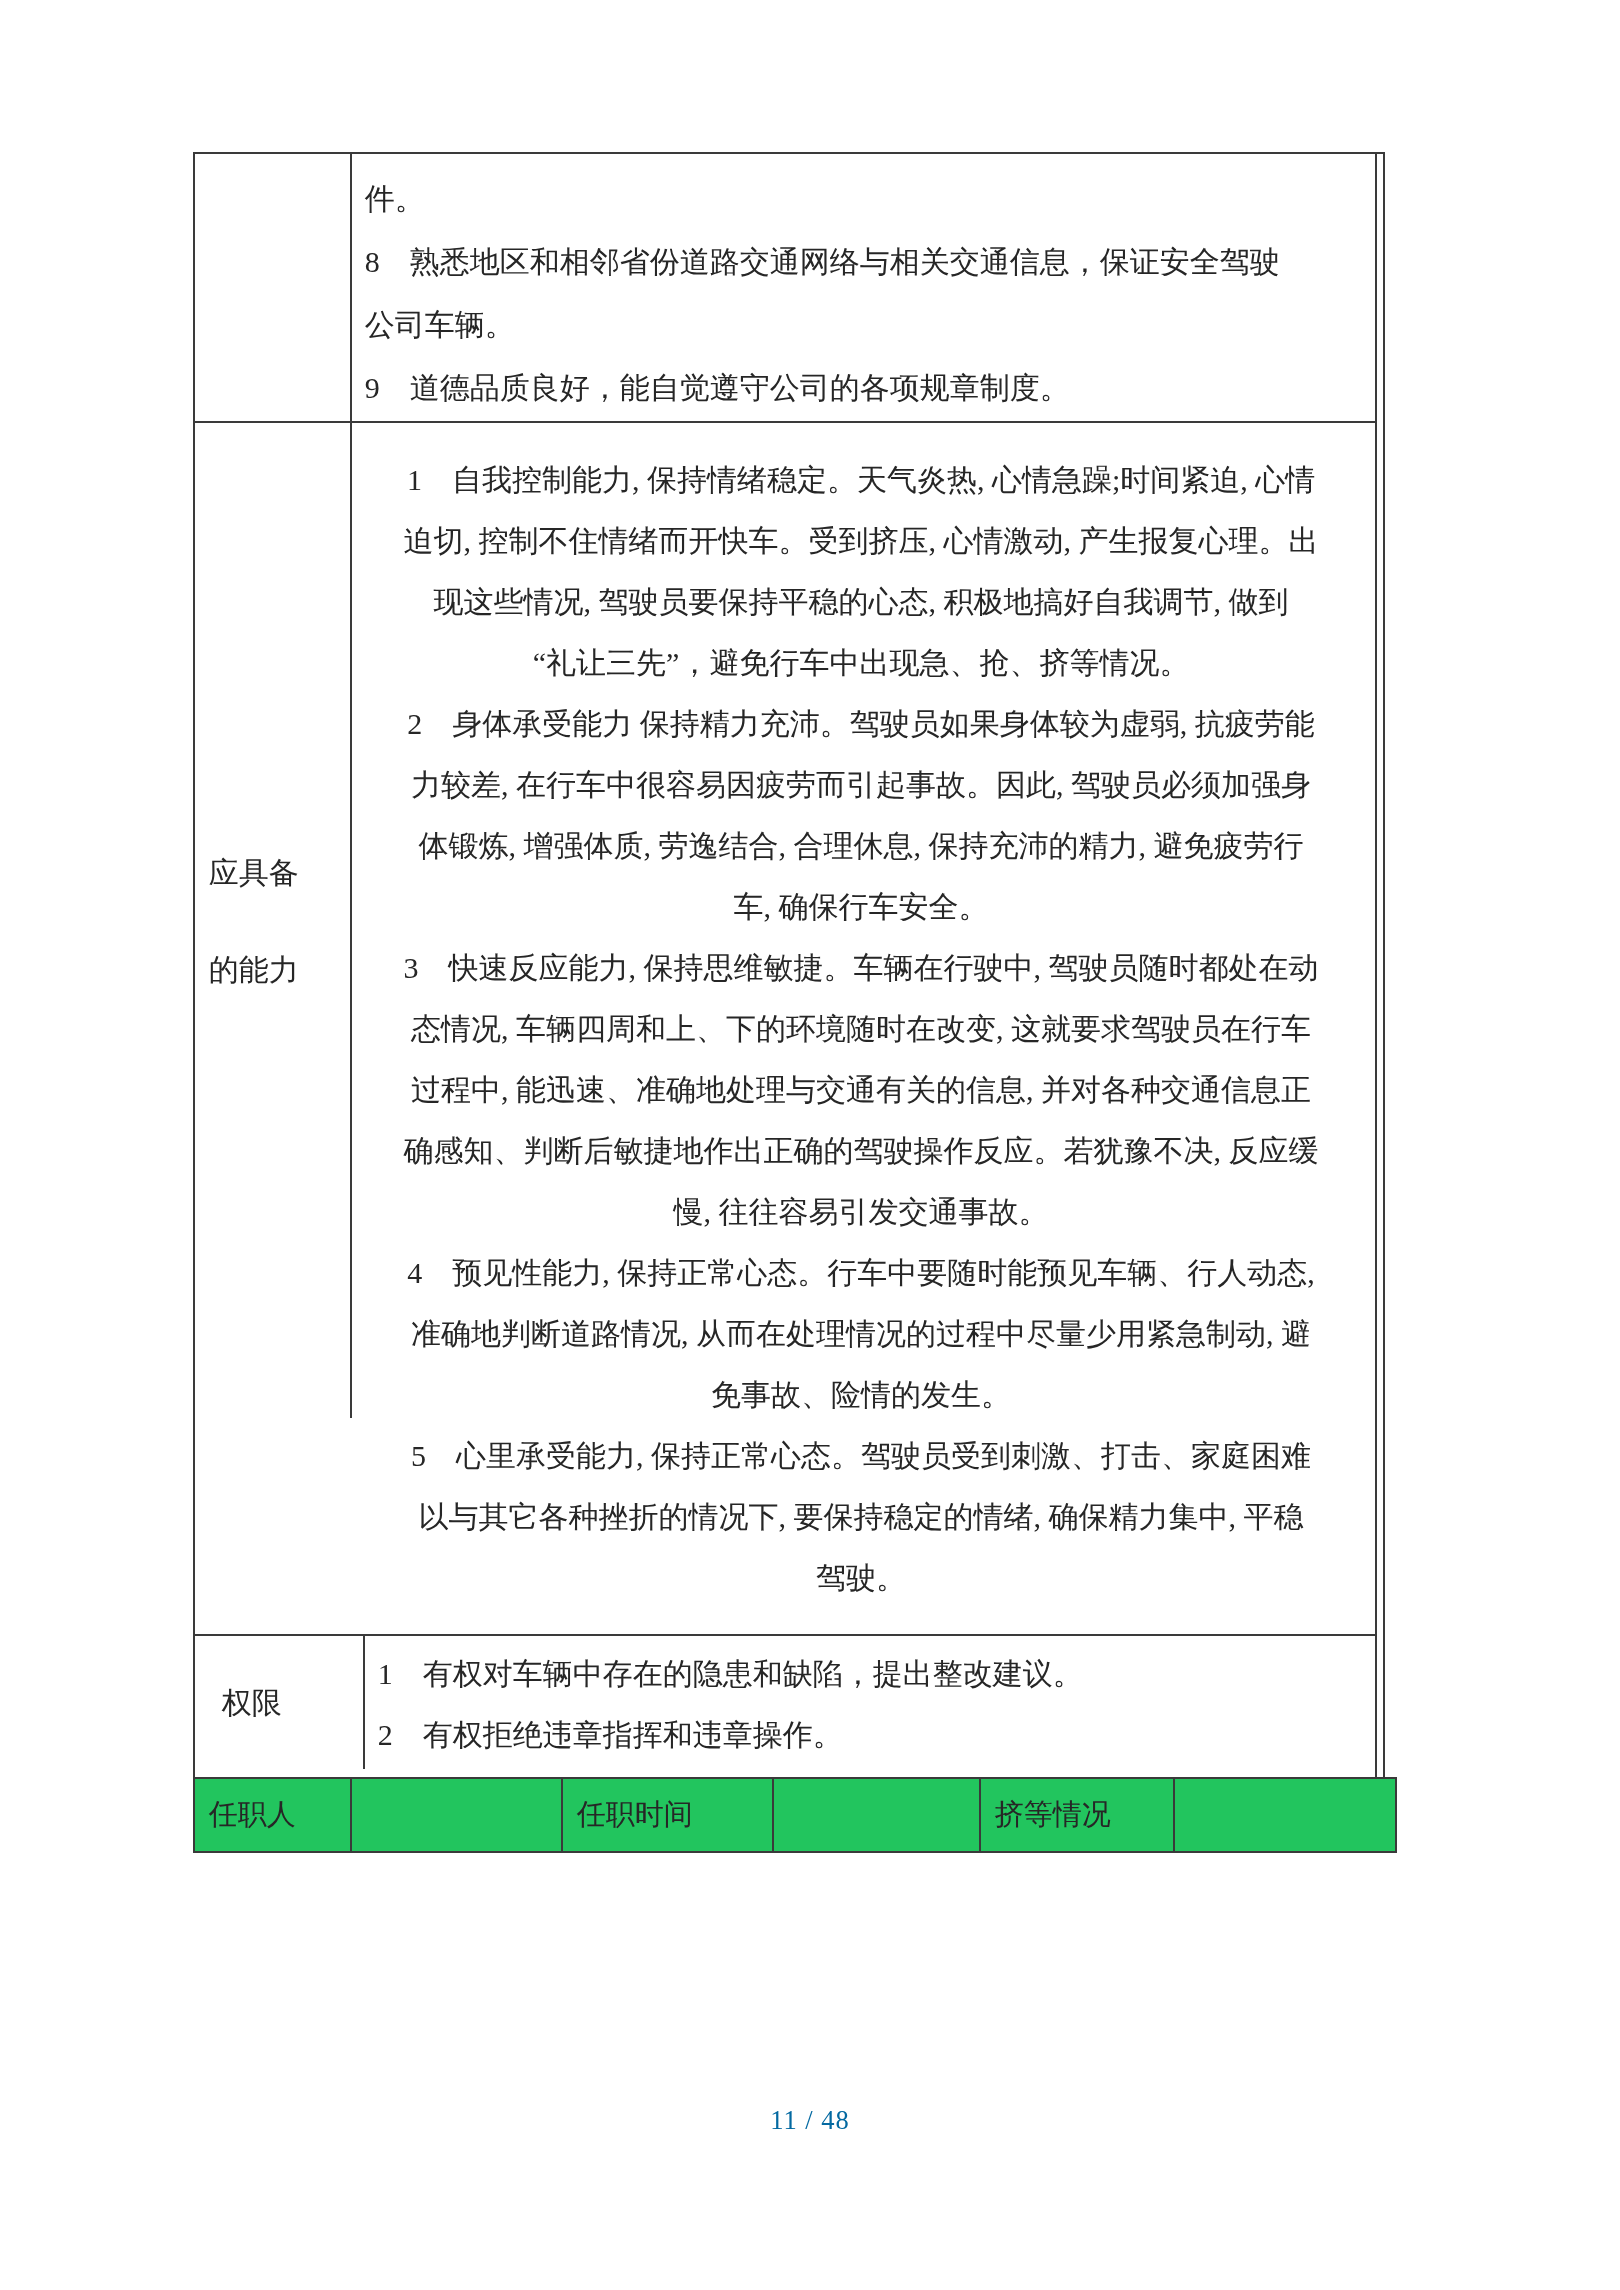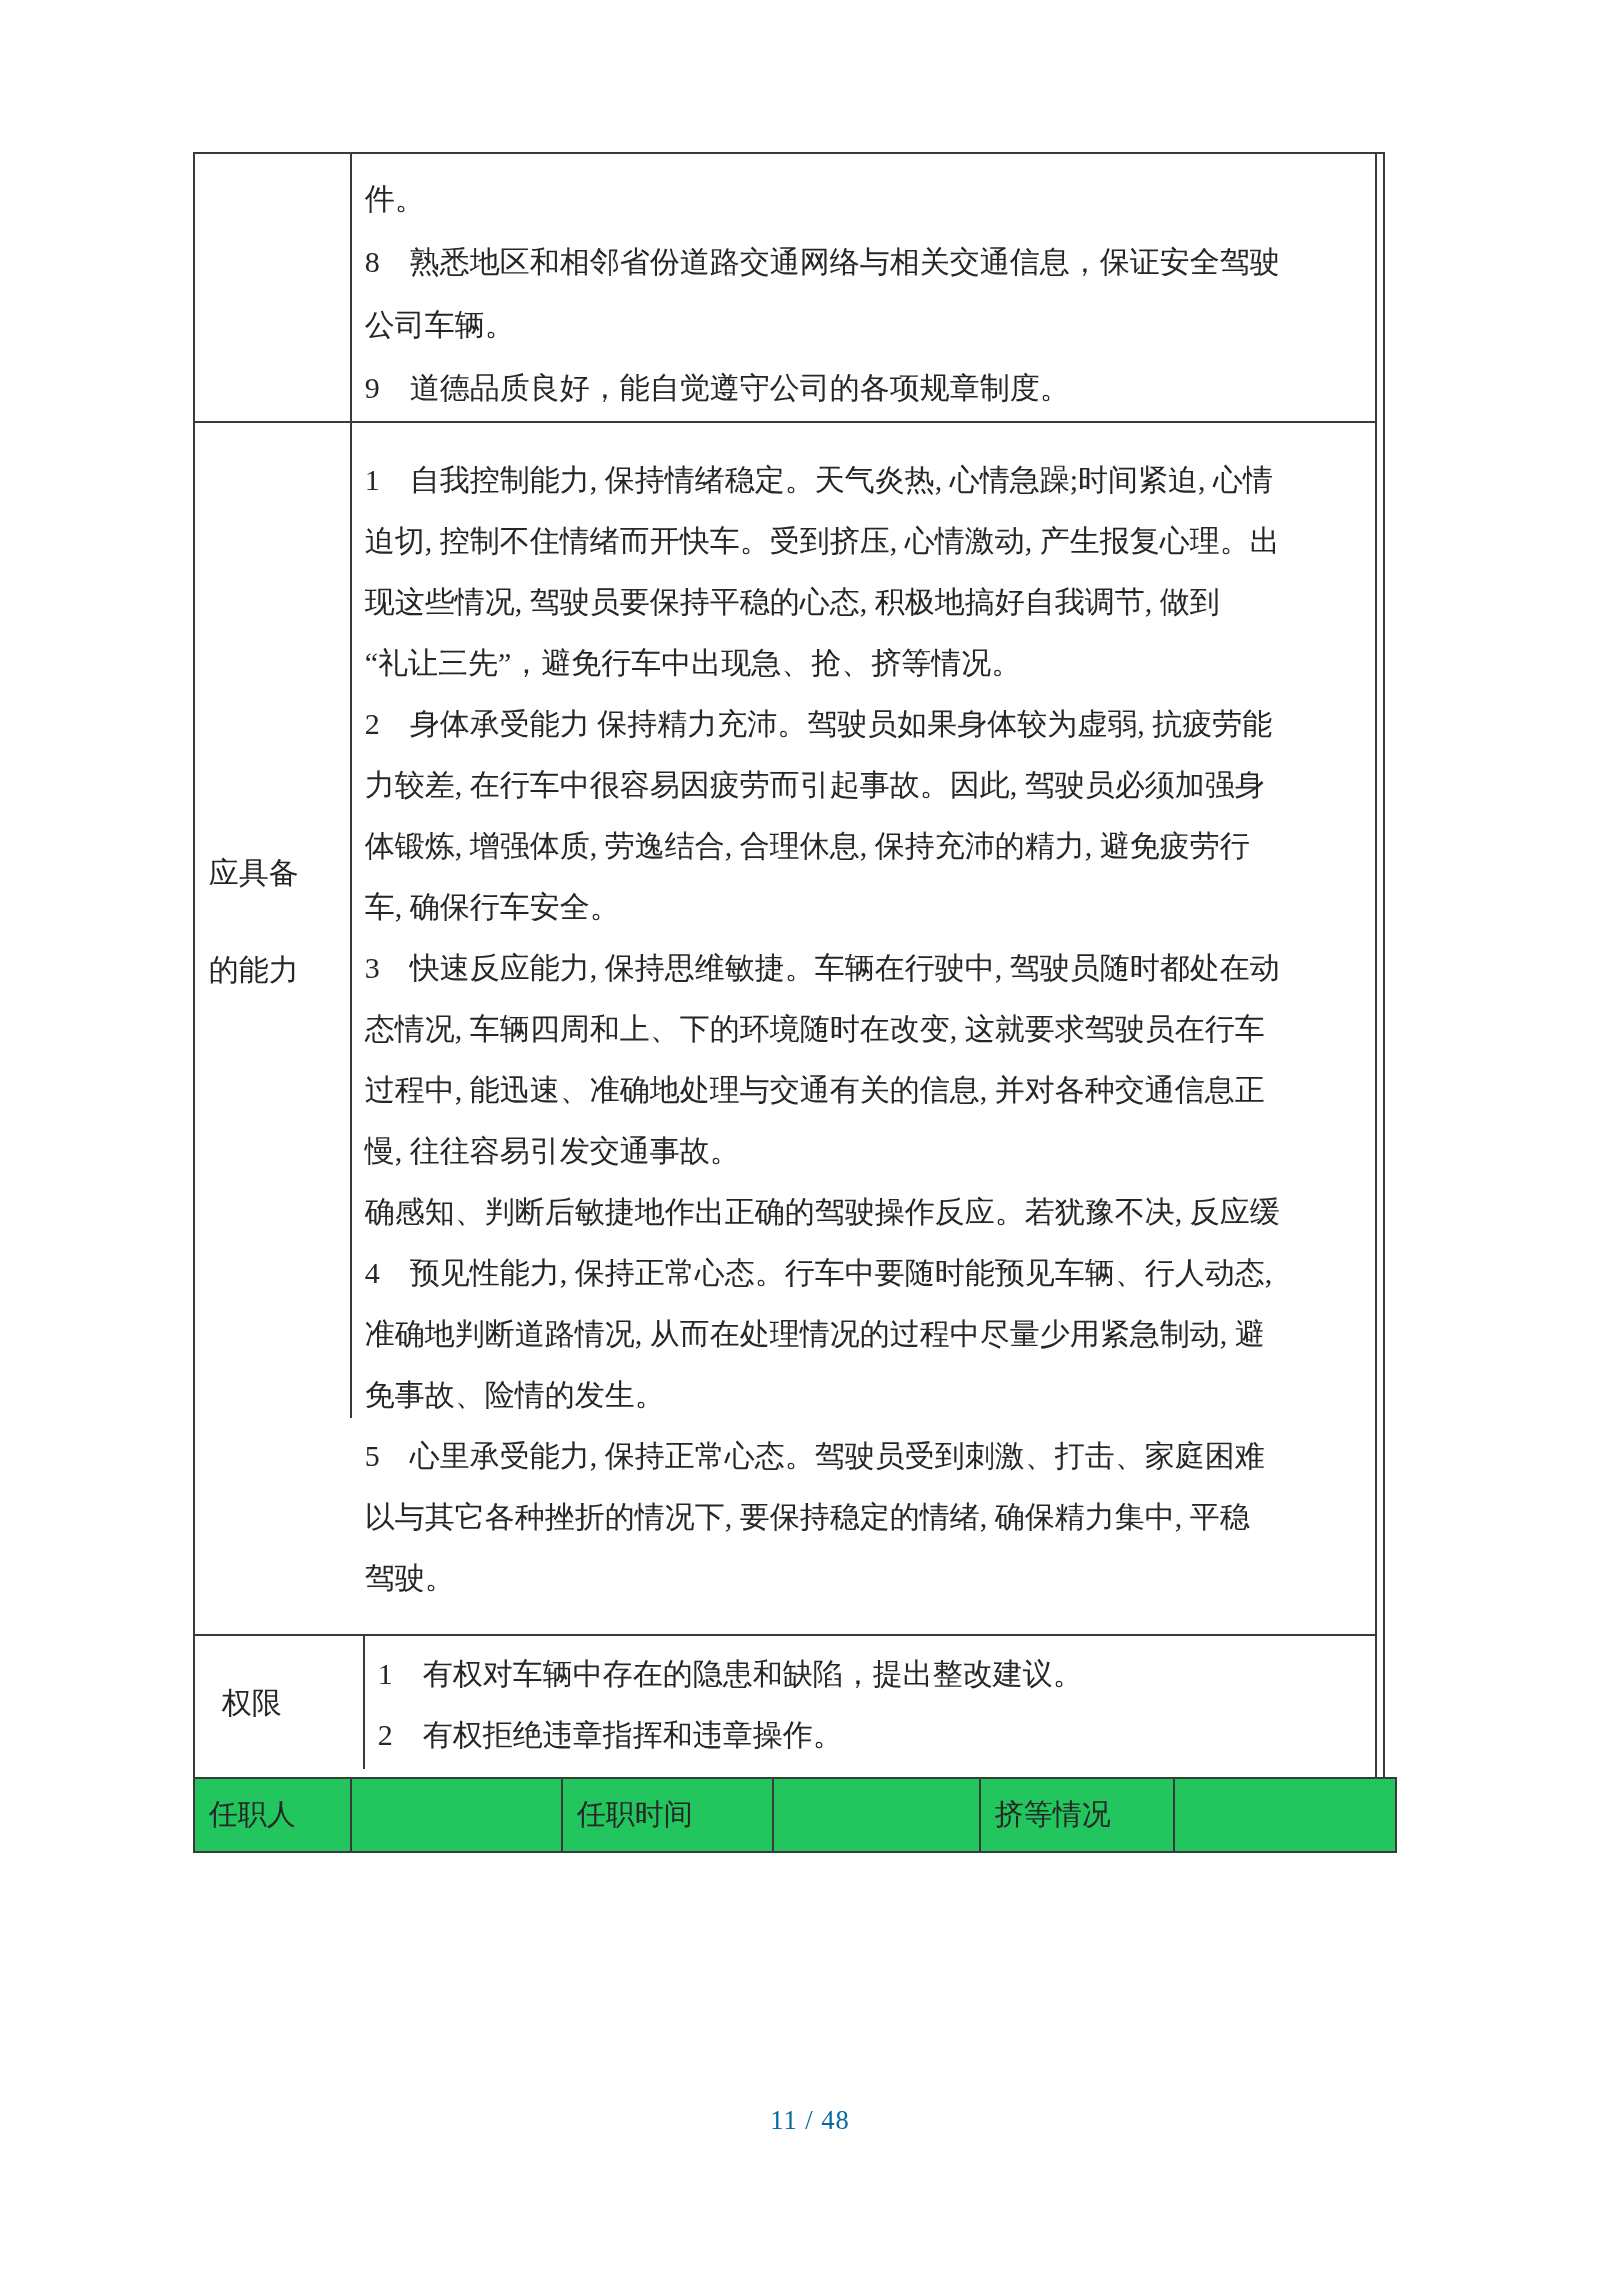--- a/index.html
+++ b/index.html
@@ -34,21 +34,21 @@
     padding-left: 13.7px;
     font-size: 30px;
     line-height: 63px;
   }
   .content-cell {
     flex: 1 1 auto;
     border-right: 2px solid #3a3a3a;
     font-size: 30px;
   }
   .row-qual  .content-cell { padding: 12.7px 17.6px 0 12.7px; line-height: 63px; height: 267px; }
-  .row-abil  .content-cell { padding: 25.5px 17.6px 0 12.7px; line-height: 61px; height: 1211px; }
+  .row-abil  .content-cell { padding: 25.5px 17.6px 0 12.7px; line-height: 61px; height: 1211px; text-align: center; }
   .row-auth  .content-cell { padding: 6.9px 17.6px 0 12.7px;  line-height: 61px; height: 144px; }
   .row-qual  .label-cell   { height: 267px; }
   .row-abil  .label-cell   { height: 995px; gap: 34px; }
   .row-auth  .label-cell   { height: 133px; margin-left: 13px; }
   .tline { white-space: nowrap; }
   .footer-table {
     position: absolute;
     left: 193px;
     top: 1777px;
     width: 1204px;
@@ -104,22 +104,22 @@
         <div class="tline">迫切, 控制不住情绪而开快车。受到挤压, 心情激动, 产生报复心理。出</div>
         <div class="tline">现这些情况, 驾驶员要保持平稳的心态, 积极地搞好自我调节, 做到</div>
         <div class="tline">“礼让三先”，避免行车中出现急、抢、挤等情况。</div>
         <div class="tline">2　身体承受能力 保持精力充沛。驾驶员如果身体较为虚弱, 抗疲劳能</div>
         <div class="tline">力较差, 在行车中很容易因疲劳而引起事故。因此, 驾驶员必须加强身</div>
         <div class="tline">体锻炼, 增强体质, 劳逸结合, 合理休息, 保持充沛的精力, 避免疲劳行</div>
         <div class="tline">车, 确保行车安全。</div>
         <div class="tline">3　快速反应能力, 保持思维敏捷。车辆在行驶中, 驾驶员随时都处在动</div>
         <div class="tline">态情况, 车辆四周和上、下的环境随时在改变, 这就要求驾驶员在行车</div>
         <div class="tline">过程中, 能迅速、准确地处理与交通有关的信息, 并对各种交通信息正</div>
+        <div class="tline">确感知、判断后敏捷地作出正确的驾驶操作反应。若犹豫不决, 反应缓</div>
         <div class="tline">慢, 往往容易引发交通事故。</div>
-        <div class="tline">确感知、判断后敏捷地作出正确的驾驶操作反应。若犹豫不决, 反应缓</div>
         <div class="tline">4　预见性能力, 保持正常心态。行车中要随时能预见车辆、行人动态,</div>
         <div class="tline">准确地判断道路情况, 从而在处理情况的过程中尽量少用紧急制动, 避</div>
         <div class="tline">免事故、险情的发生。</div>
         <div class="tline">5　心里承受能力, 保持正常心态。驾驶员受到刺激、打击、家庭困难</div>
         <div class="tline">以与其它各种挫折的情况下, 要保持稳定的情绪, 确保精力集中, 平稳</div>
         <div class="tline">驾驶。</div>
       </div>
     </div>
 
     <div class="trow row-auth">

